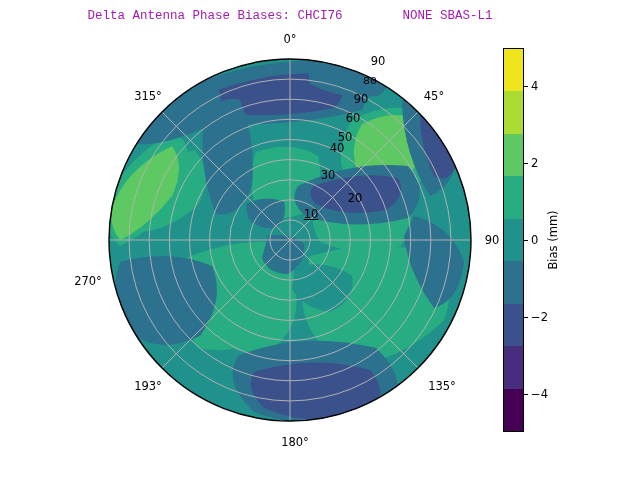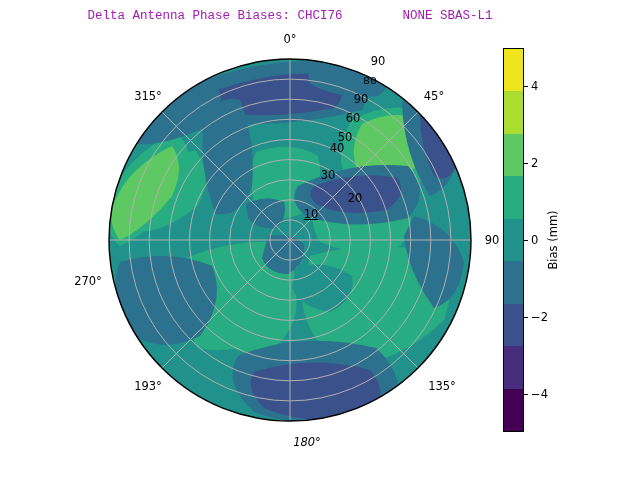--- a/index.html
+++ b/index.html
@@ -161,21 +161,21 @@
         <line x1="418" y1="112" x2="162" y2="368"></line>
       </g>
 
       <circle cx="290" cy="240" r="181" fill="none" stroke="#000000" stroke-width="1.4"></circle>
     </svg>
 
     <div class="axis-label" style="left:290px;top:39px;transform:translate(-50%,-50%);">0°</div>
     <div class="axis-label" style="left:434px;top:96px;transform:translate(-50%,-50%);">45°</div>
     <div class="axis-label" style="left:492px;top:240px;transform:translate(-50%,-50%);">90</div>
     <div class="axis-label" style="left:434px;top:386px;transform:translate(-50%,-50%);margin-left:8px;">135°</div>
-    <div class="axis-label" style="left:307px;top:442px;transform:translate(-50%,-50%);font-style:italic;">180°</div>
+    <div class="axis-label" style="left:295px;top:442px;transform:translate(-50%,-50%);">180°</div>
     <div class="axis-label" style="left:148px;top:386px;transform:translate(-50%,-50%);">193°</div>
     <div class="axis-label" style="left:88px;top:237px;transform:translate(-50%,-50%);margin-top:44px;">270°</div>
     <div class="axis-label" style="left:148px;top:96px;transform:translate(-50%,-50%);">315°</div>
 
     <div class="rad-label" style="left:311px;top:214px;transform:translate(-50%,-50%);text-decoration:underline;">10</div>
     <div class="rad-label" style="left:320px;top:198px;transform:translate(-50%,-50%);margin-left:35px;">20</div>
     <div class="rad-label" style="left:328px;top:175px;transform:translate(-50%,-50%);">30</div>
     <div class="rad-label" style="left:337px;top:148px;transform:translate(-50%,-50%);text-align:center;">40</div>
     <div class="rad-label" style="left:345px;top:137px;transform:translate(-50%,-50%);">50</div>
     <div class="rad-label" style="left:353px;top:118px;transform:translate(-50%,-50%);">60</div>

